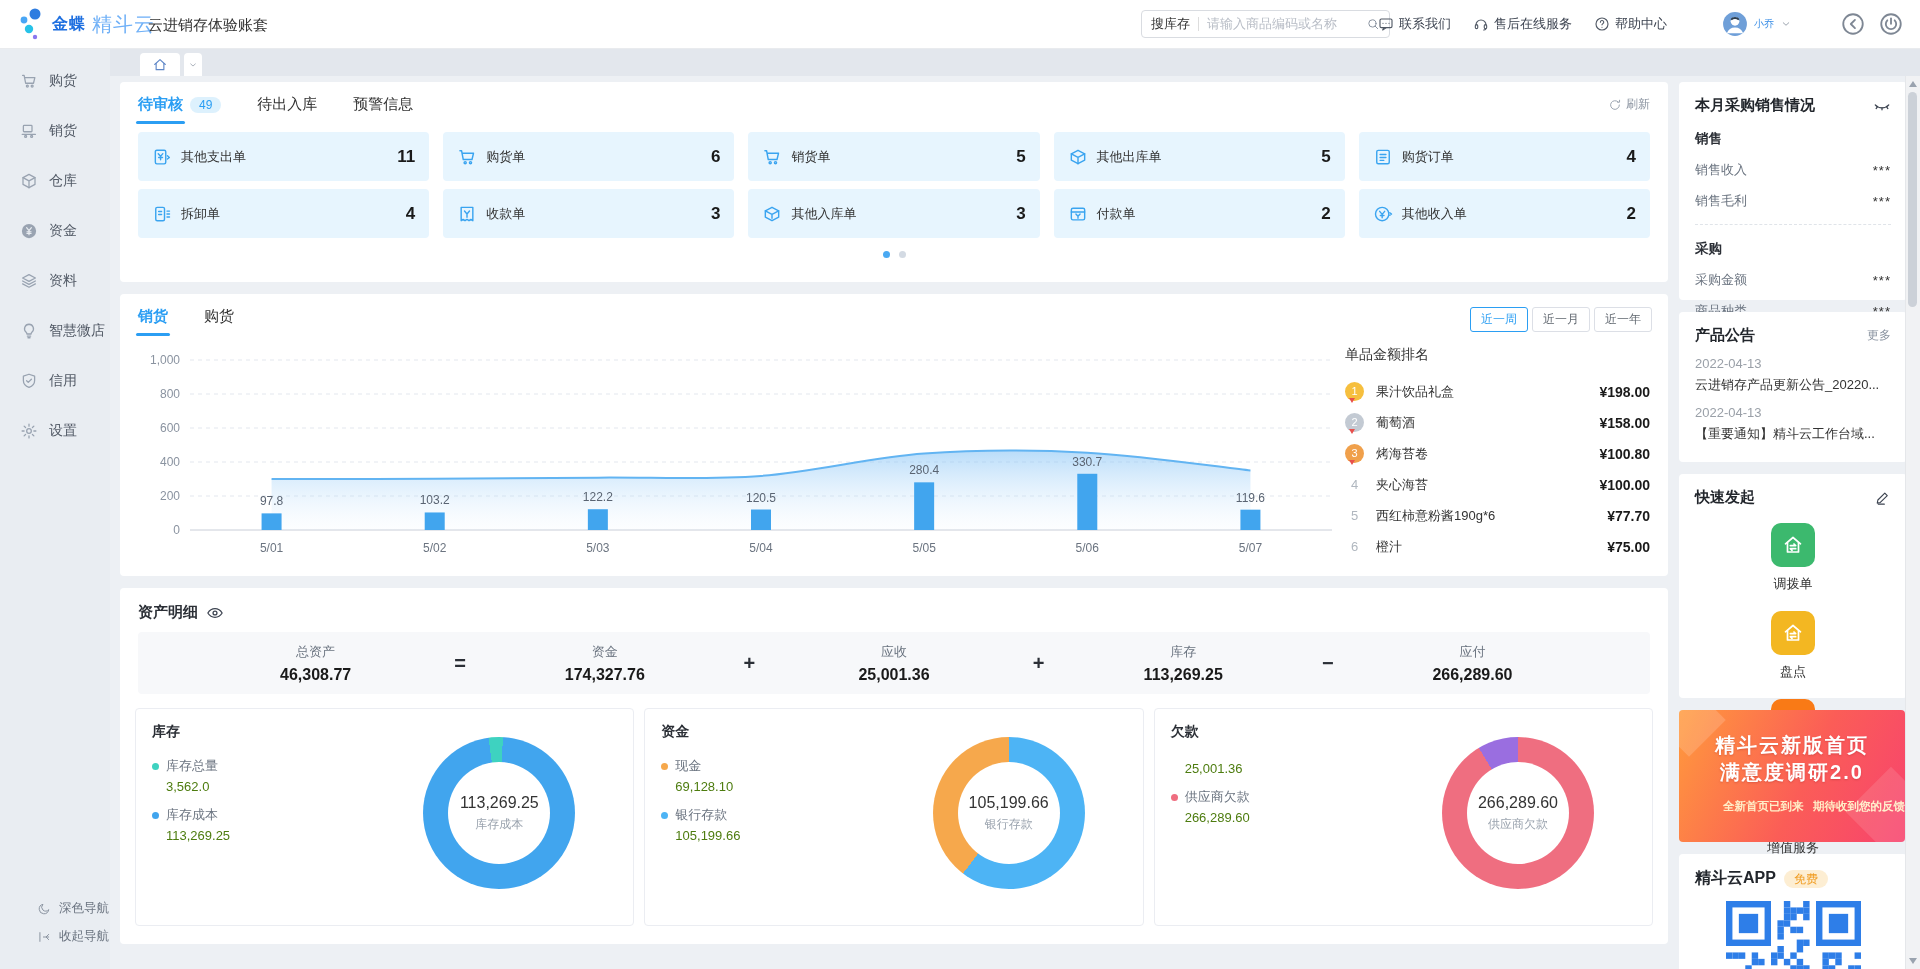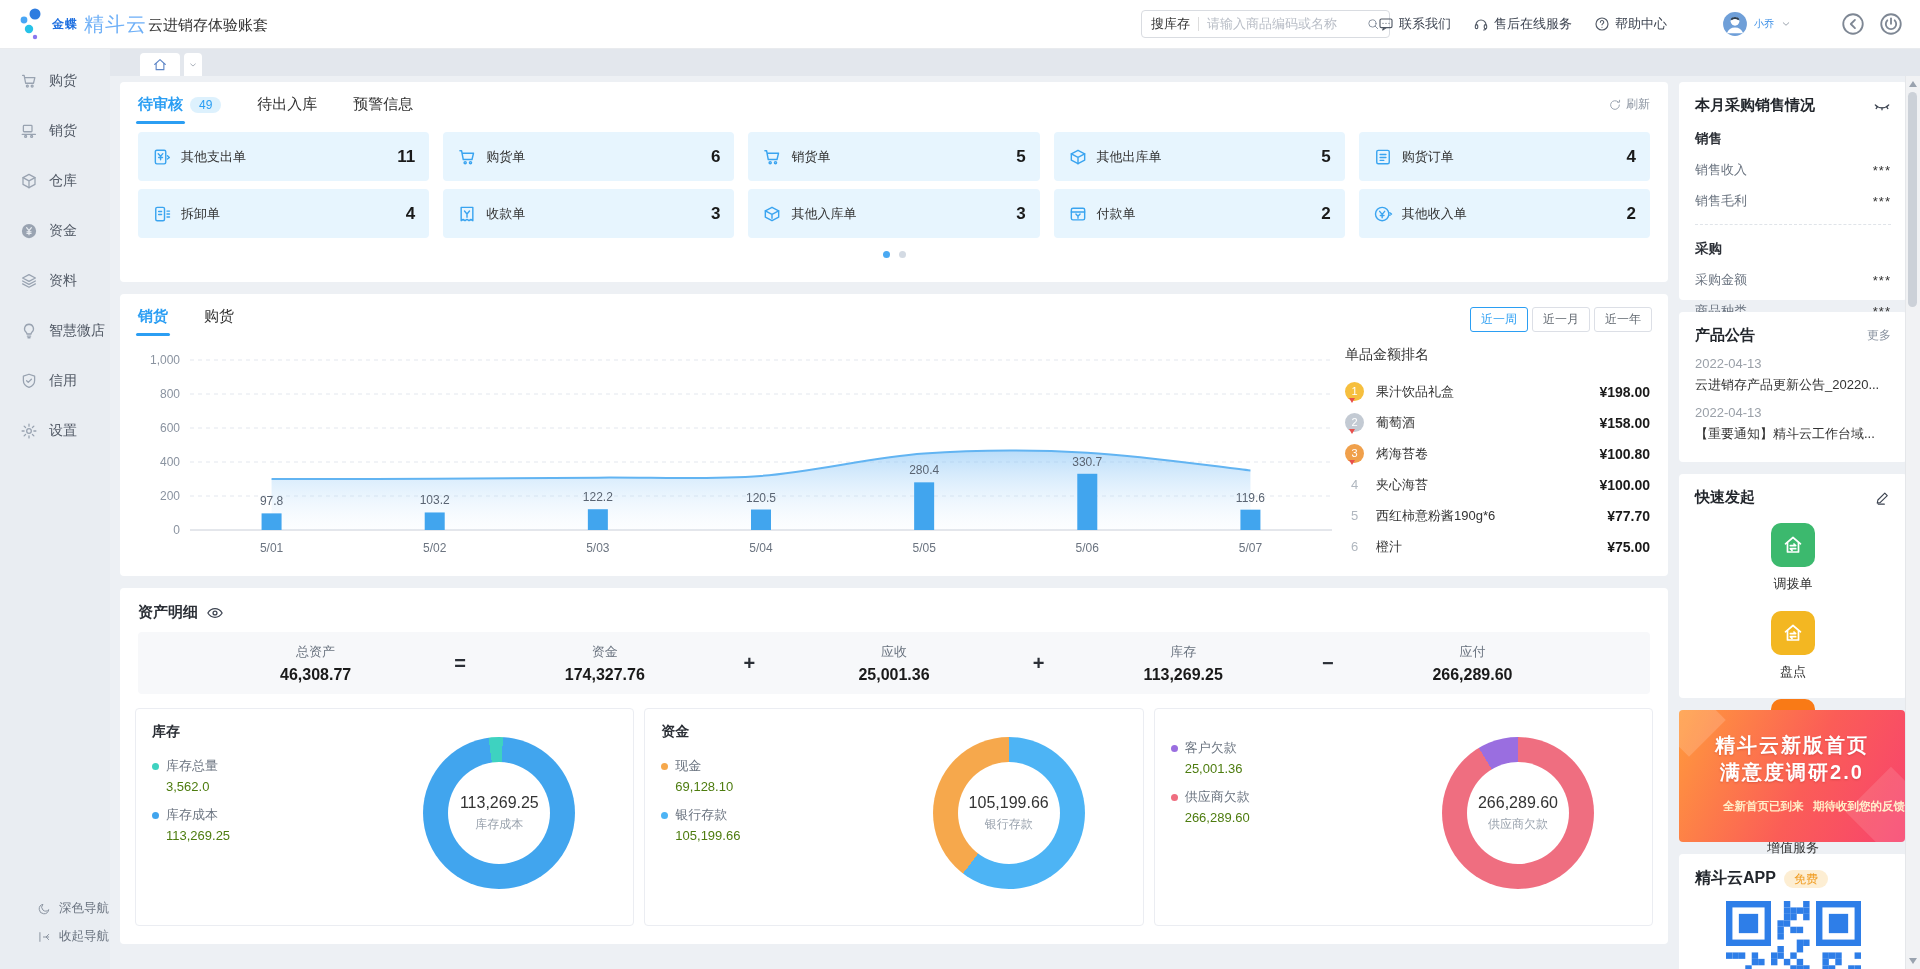--- a/index.html
+++ b/index.html
@@ -11,21 +11,21 @@
   }
   .icn svg{width:100%;height:100%;display:block;}
   .icn{display:inline-block;flex:none;}
   .s10{width:10px;height:10px}.s12{width:12px;height:12px}.s14{width:14px;height:14px}
   .s16{width:16px;height:16px}.s18{width:18px;height:18px}.s20{width:20px;height:20px}.s26{width:26px;height:26px}
 
   
   .topbar{position:absolute;left:0;top:0;width:1920px;height:48px;background:#fff;border-bottom:1px solid #e9ebee;z-index:10;}
   .logo{position:absolute;left:18px;top:7px;display:flex;align-items:center;gap:6px;}
   .logo-dots{width:28px;height:34px}
-  .logo-bold{font-size:12px;font-weight:bold;color:#1f70e0;letter-spacing:1px}
+  .logo-bold{font-size:16px;font-weight:bold;color:#1f70e0;letter-spacing:1px}
   .logo-light{font-size:20px;color:#6fb0f7;letter-spacing:1px}
   .account-title{position:absolute;left:148px;top:16px;font-size:15px;color:#333}
   .search-box{position:absolute;left:1141px;top:10px;width:249px;height:28px;box-sizing:border-box;border:1px solid #d9dce1;border-radius:4px;display:flex;align-items:center;padding:0 9px;background:#fff;cursor:text}
   .search-scope{font-size:13px;color:#333;white-space:nowrap}
   .search-divider{width:1px;height:14px;background:#ddd;margin:0 8px}
   .search-placeholder{font-size:13px;color:#b8bdc6;flex:1;white-space:nowrap;overflow:hidden}
   .search-box .icn{color:#8a93a0}
   .top-links{position:absolute;left:1378px;top:0;height:48px;display:flex;align-items:center;gap:22px}
   .top-link{display:flex;align-items:center;gap:5px;font-size:13px;color:#3c4350;text-decoration:none;cursor:pointer;white-space:nowrap}
   .top-link .icn{color:#525a66}
@@ -715,26 +715,23 @@
       <div class="donut">
         <div class="ring" style="background: conic-gradient(rgb(77, 180, 245) 0%, rgb(77, 180, 245) 60.35%, rgb(246, 168, 76) 60.35%, rgb(246, 168, 76) 100%);"></div>
         <div class="hole"></div>
         <div class="donut-center">
           <span class="donut-value">105,199.66</span>
           <span class="donut-label">银行存款</span>
         </div>
       </div>
     </section>
       <section class="panel">
+      <h3 class="panel-title">欠款</h3>
       <div class="legend">
           <div class="leg-item">
-            <div class="leg-line">
-              <span class="leg-dot" style="background:#9a6ee0"></span>
-              <span class="leg-label">客户欠款</span>
-            </div>
             <div class="leg-value">25,001.36</div>
           </div>
           <div class="leg-item">
             <div class="leg-line">
               <span class="leg-dot" style="background:#ef6e80"></span>
               <span class="leg-label">供应商欠款</span>
             </div>
             <div class="leg-value">266,289.60</div>
           </div>
         </div>

